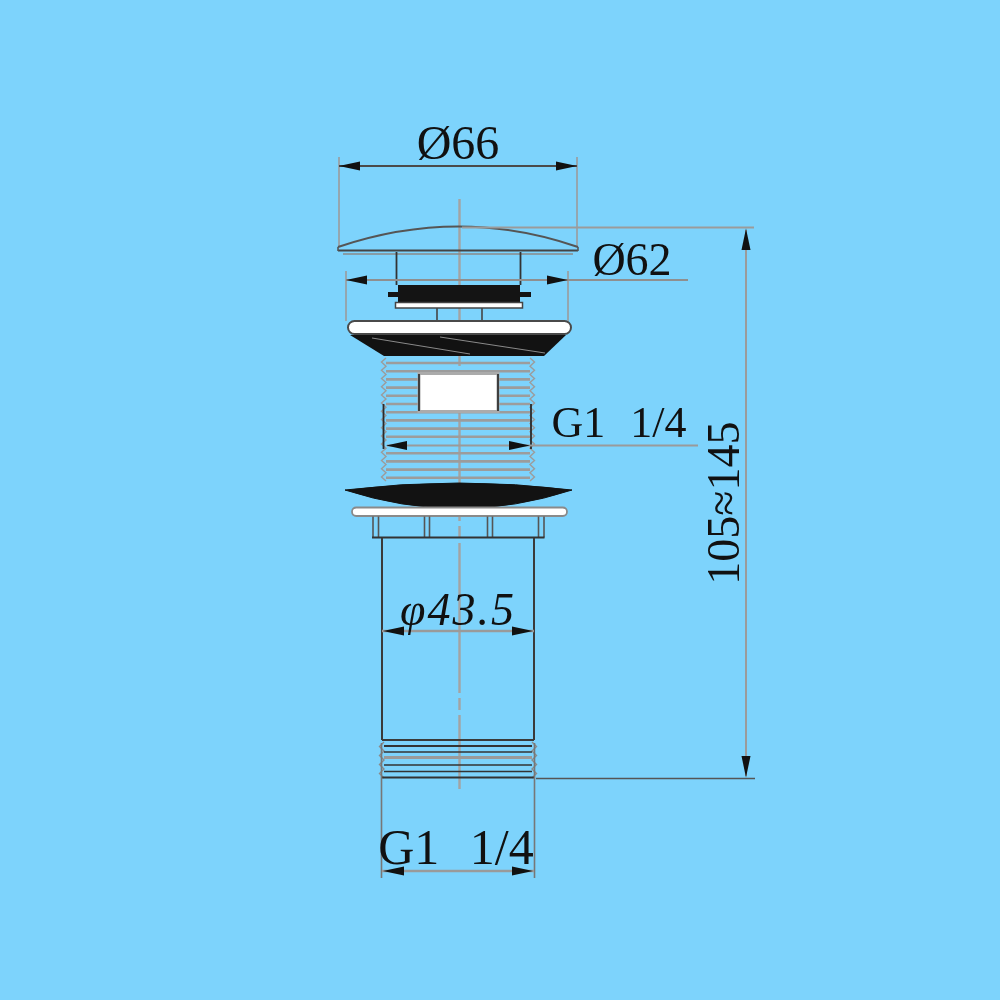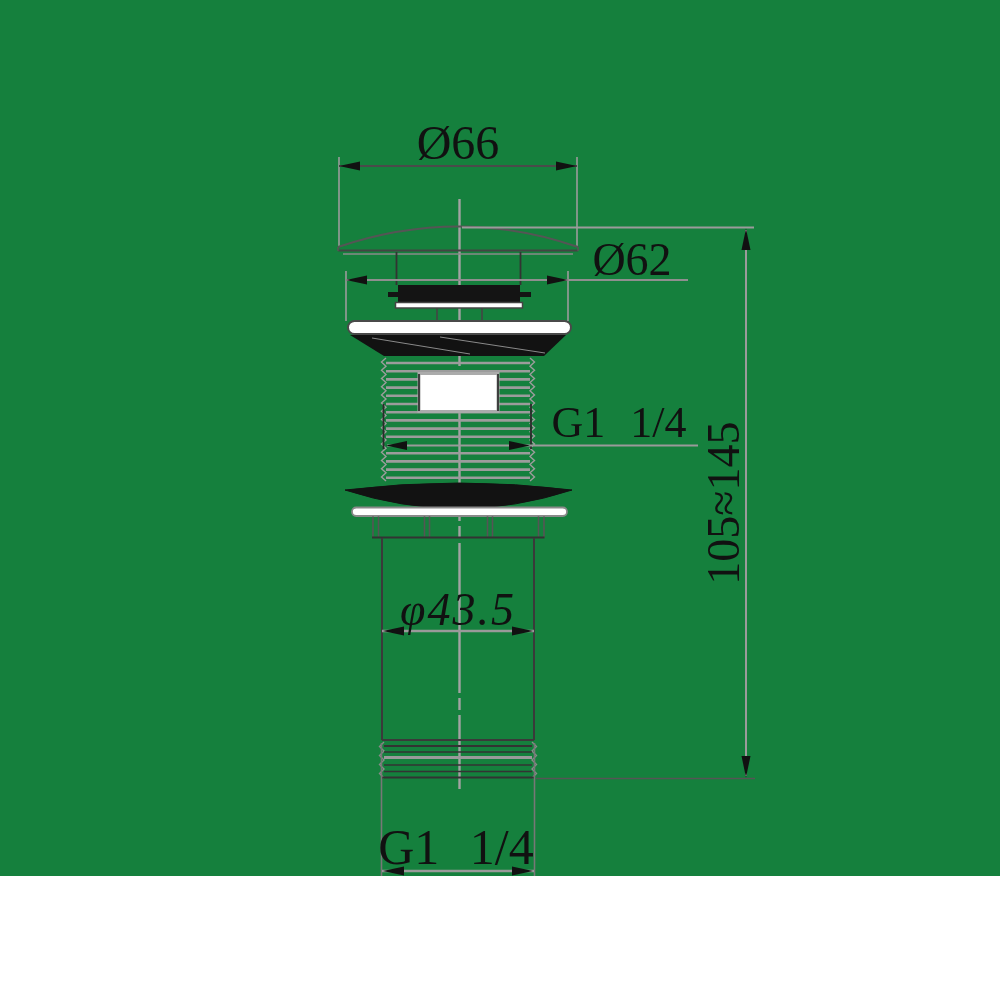--- a/index.html
+++ b/index.html
@@ -1,16 +1,16 @@
 <!DOCTYPE html>
 <html><head>
 <meta charset="utf-8">
 <style>
   html,body{margin:0;padding:0;background:#ffffff;}
-  .stage{width:1000px;height:876px;position:relative;background:#15803d;overflow:hidden;}
+  .stage{width:1000px;height:1000px;position:relative;background:#7dd3fc;overflow:hidden;}
   svg{display:block;}
   text.dim{
     font-family:"Liberation Serif","DejaVu Serif",serif;
     fill:#111111;
   }
   .t-cap   {font-size:48px;}
   .t-trim  {font-size:46px;}
   .t-thread{font-size:44px;word-spacing:14px;}
   .t-height{font-size:46px;}
   .t-pipe  {font-size:46px;font-style:italic;letter-spacing:2px;}

